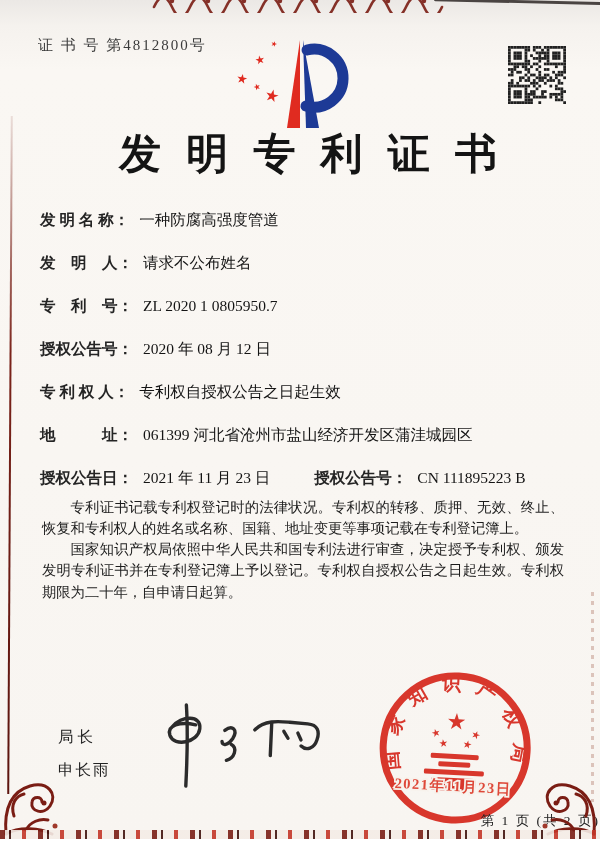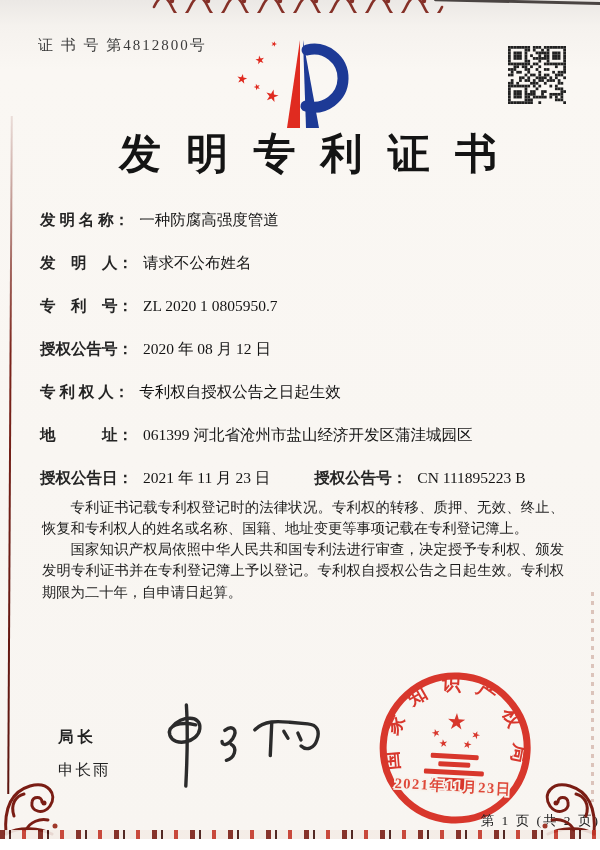--- a/index.html
+++ b/index.html
@@ -23,21 +23,21 @@
          color:#141414;letter-spacing:.6em;text-indent:.6em}
   .fields{position:absolute;left:40px;top:209px;right:26px}
   .field-row{display:flex;align-items:baseline;line-height:22px;margin-bottom:21px;
              font-size:15.5px;color:#1c1c1c;white-space:nowrap}
   .flabel{font-weight:700;color:#242424}
   .fvalue{margin-left:10px;font-weight:400;color:#141414}
   .pair{display:flex;align-items:baseline}
   .pair2{margin-left:44px}
   .paras{position:absolute;left:42px;top:497px;right:36px;font-size:14.3px;line-height:1.48;color:#1d1d1d;text-align:justify}
   .paras p{text-indent:2em}
-  .signer-title{position:absolute;left:58px;top:727px;font-size:15.5px;font-weight:700;letter-spacing:4px;color:#222}
+  .signer-title{position:absolute;left:58px;top:727px;font-size:15.5px;font-weight:400;letter-spacing:4px;color:#222}
   .signer-name{position:absolute;left:58px;top:760px;font-size:15.5px;font-weight:400;letter-spacing:2px;color:#222}
   .signature{position:absolute;left:130px;top:686px;transform:rotate(-1deg)}
   .seal{position:absolute;left:352px;top:648px;transform:rotate(3deg)}
   .footer{position:absolute;left:0;top:812px;width:100%;text-align:right;font-size:13.5px;letter-spacing:2px;color:#232323}
   .corner{position:absolute;bottom:3px}
   .corner-l{left:0}
   .corner-r{right:0;transform:scaleX(-1)}
   .strip-bottom{position:absolute;left:0;bottom:0;width:100%;height:9px;opacity:.9;
     background:repeating-linear-gradient(90deg,#7a1d14 0 5px,#f4ece6 5px 9px,#40120d 9px 11px,
                #f4ece6 11px 22px,#c33527 22px 26px,#f4ece6 26px 38px)}

